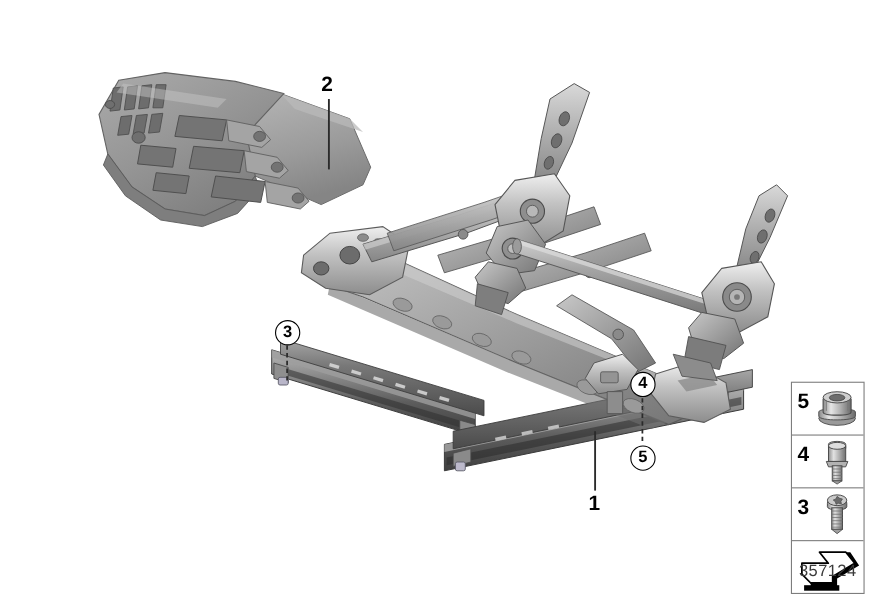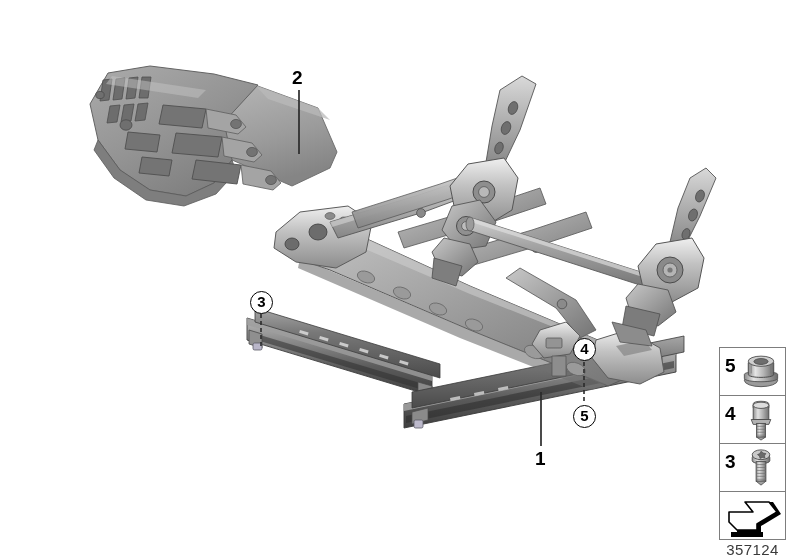--- a/index.html
+++ b/index.html
@@ -29,21 +29,21 @@
     border:1.3px solid #7d7d7d;box-sizing:border-box;background:#fff;
   }
   .lgrow{position:relative;width:100%;height:48px;border-bottom:1.3px solid #7d7d7d;box-sizing:border-box;}
   .lgrow:last-child{border-bottom:none;height:49px;}
   .lgnum{
     position:absolute;left:5px;top:8px;font-size:19px;font-weight:bold;color:#000;line-height:19px;
   }
   .lgart{position:absolute;right:2px;top:0;width:44px;height:100%;}
   .lgart svg{display:block;width:100%;height:100%;}
   #partno{
-    position:absolute;left:719px;top:541px;width:67px;
+    position:absolute;left:719px;top:511px;width:67px;
     text-align:center;font-size:15px;color:#3a3a3a;letter-spacing:.4px;
   }
 </style>
 </head>
 <body>
 
 <div id="stage">
 
   <svg id="art" viewBox="0 0 800 560">
     <defs>

